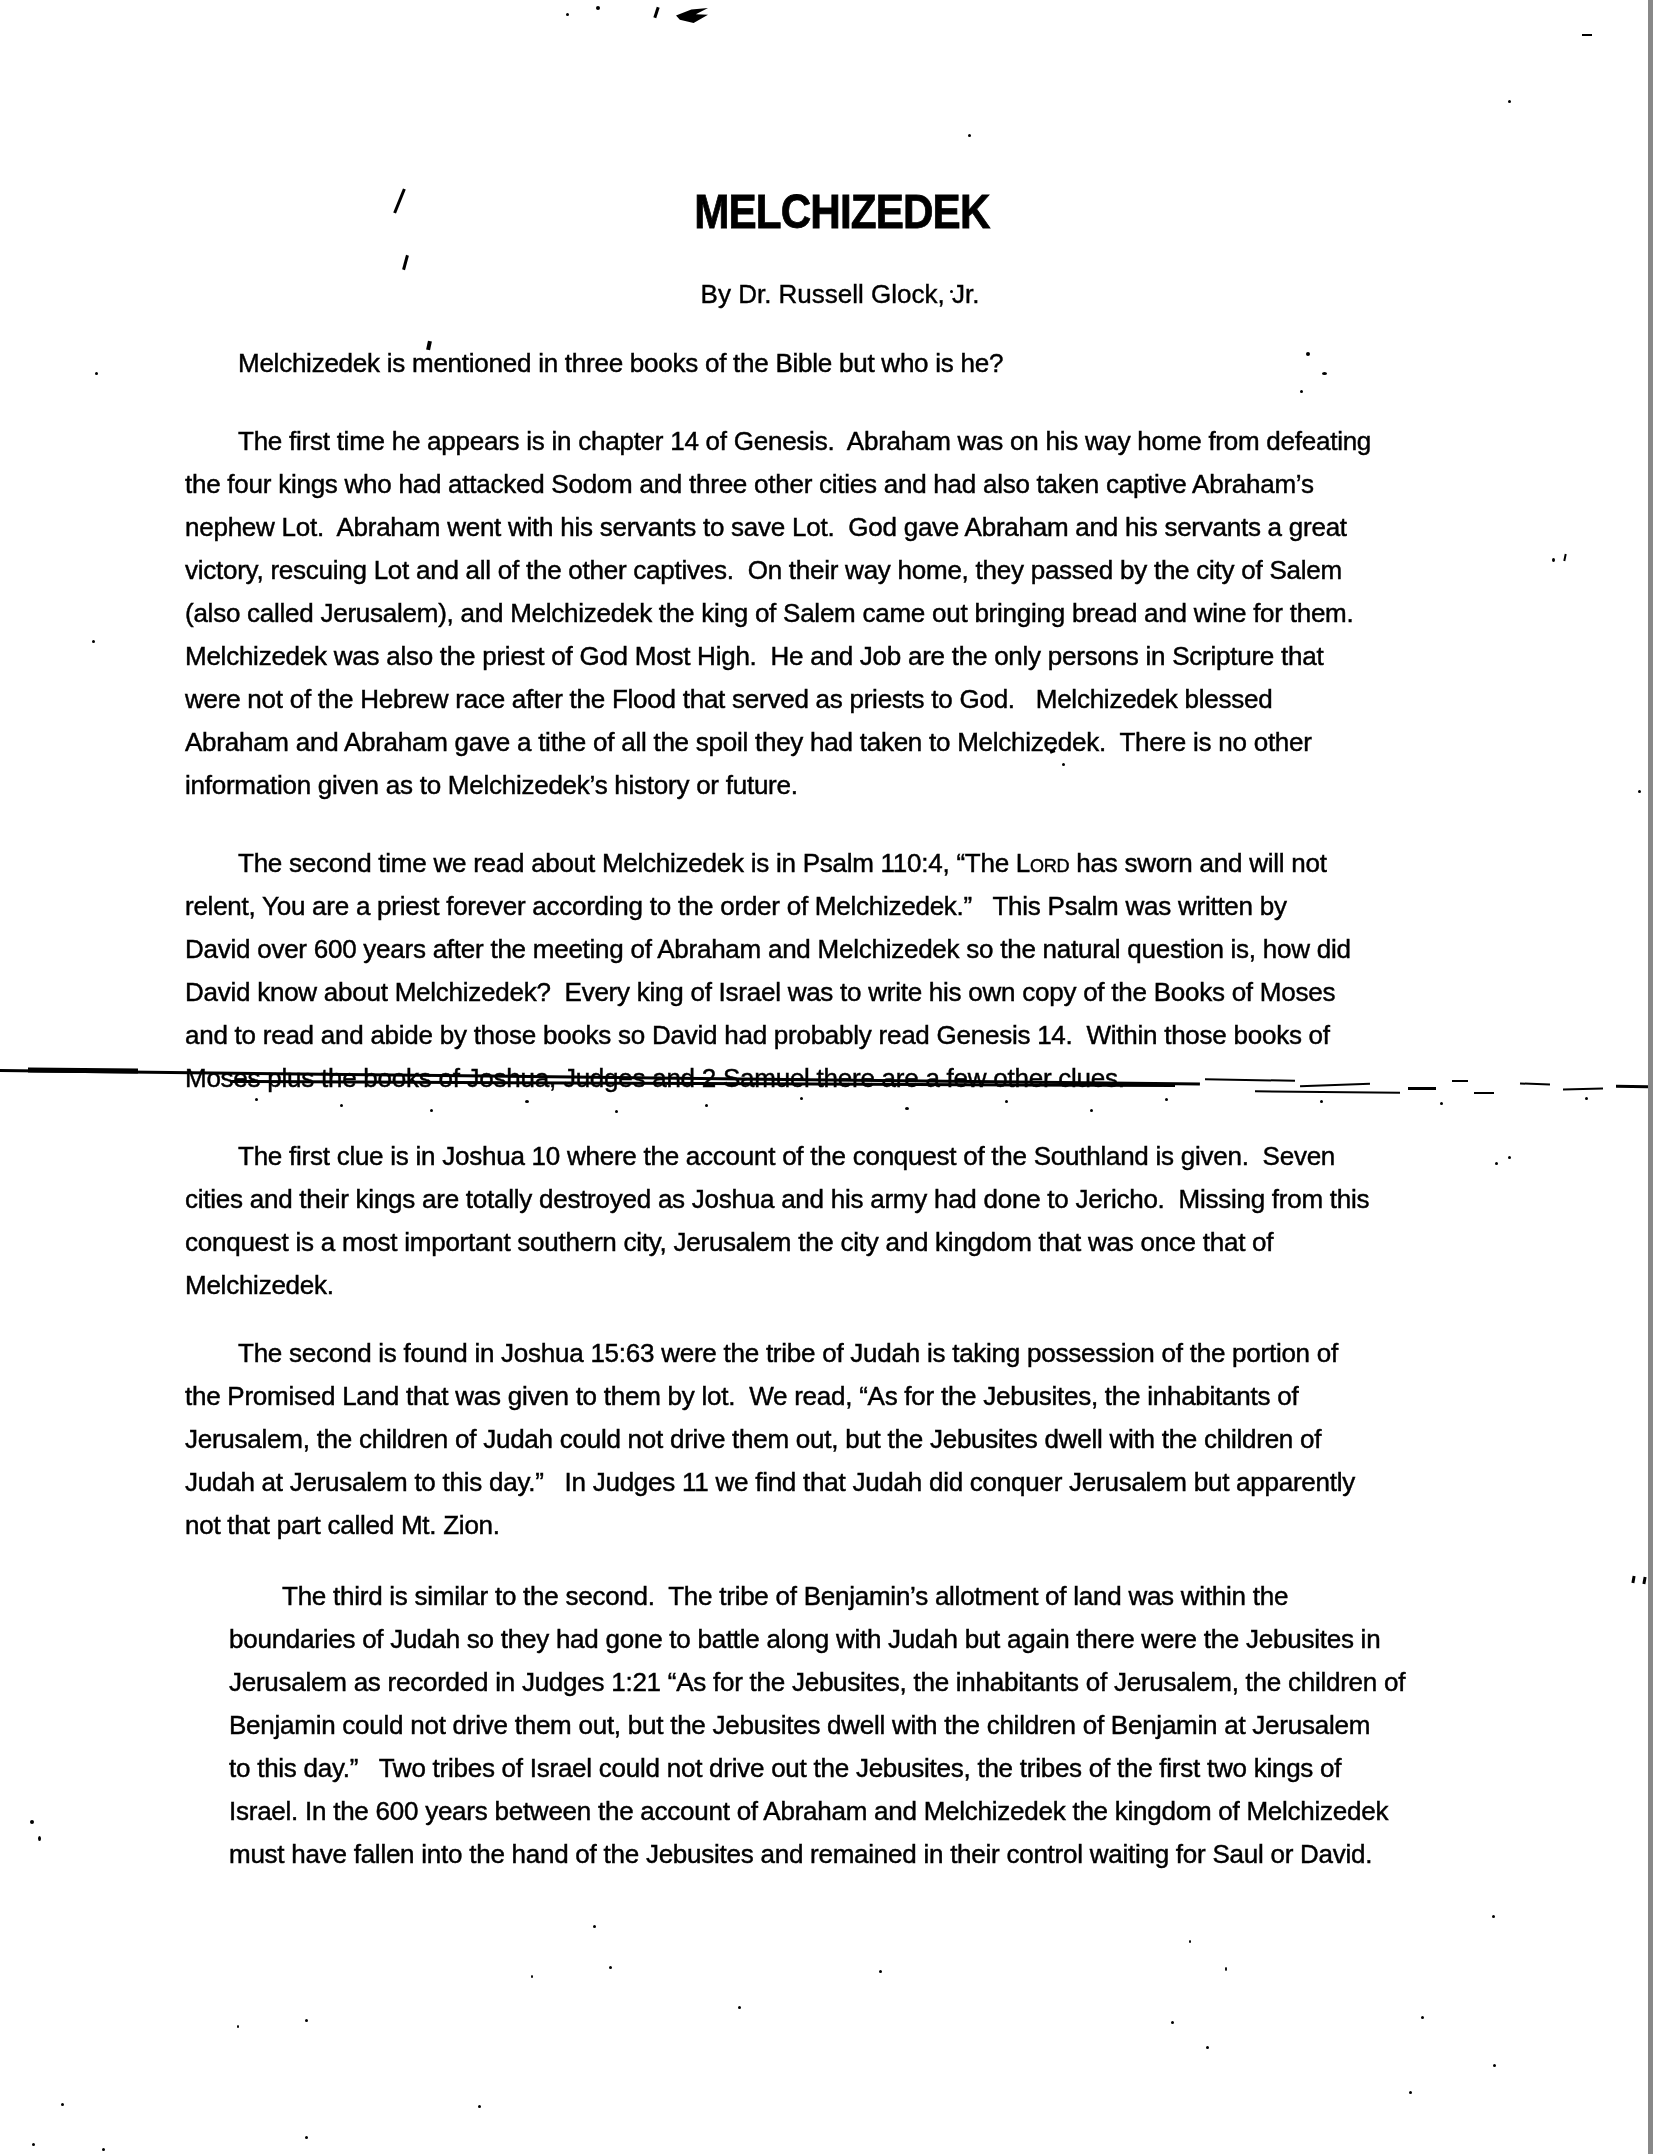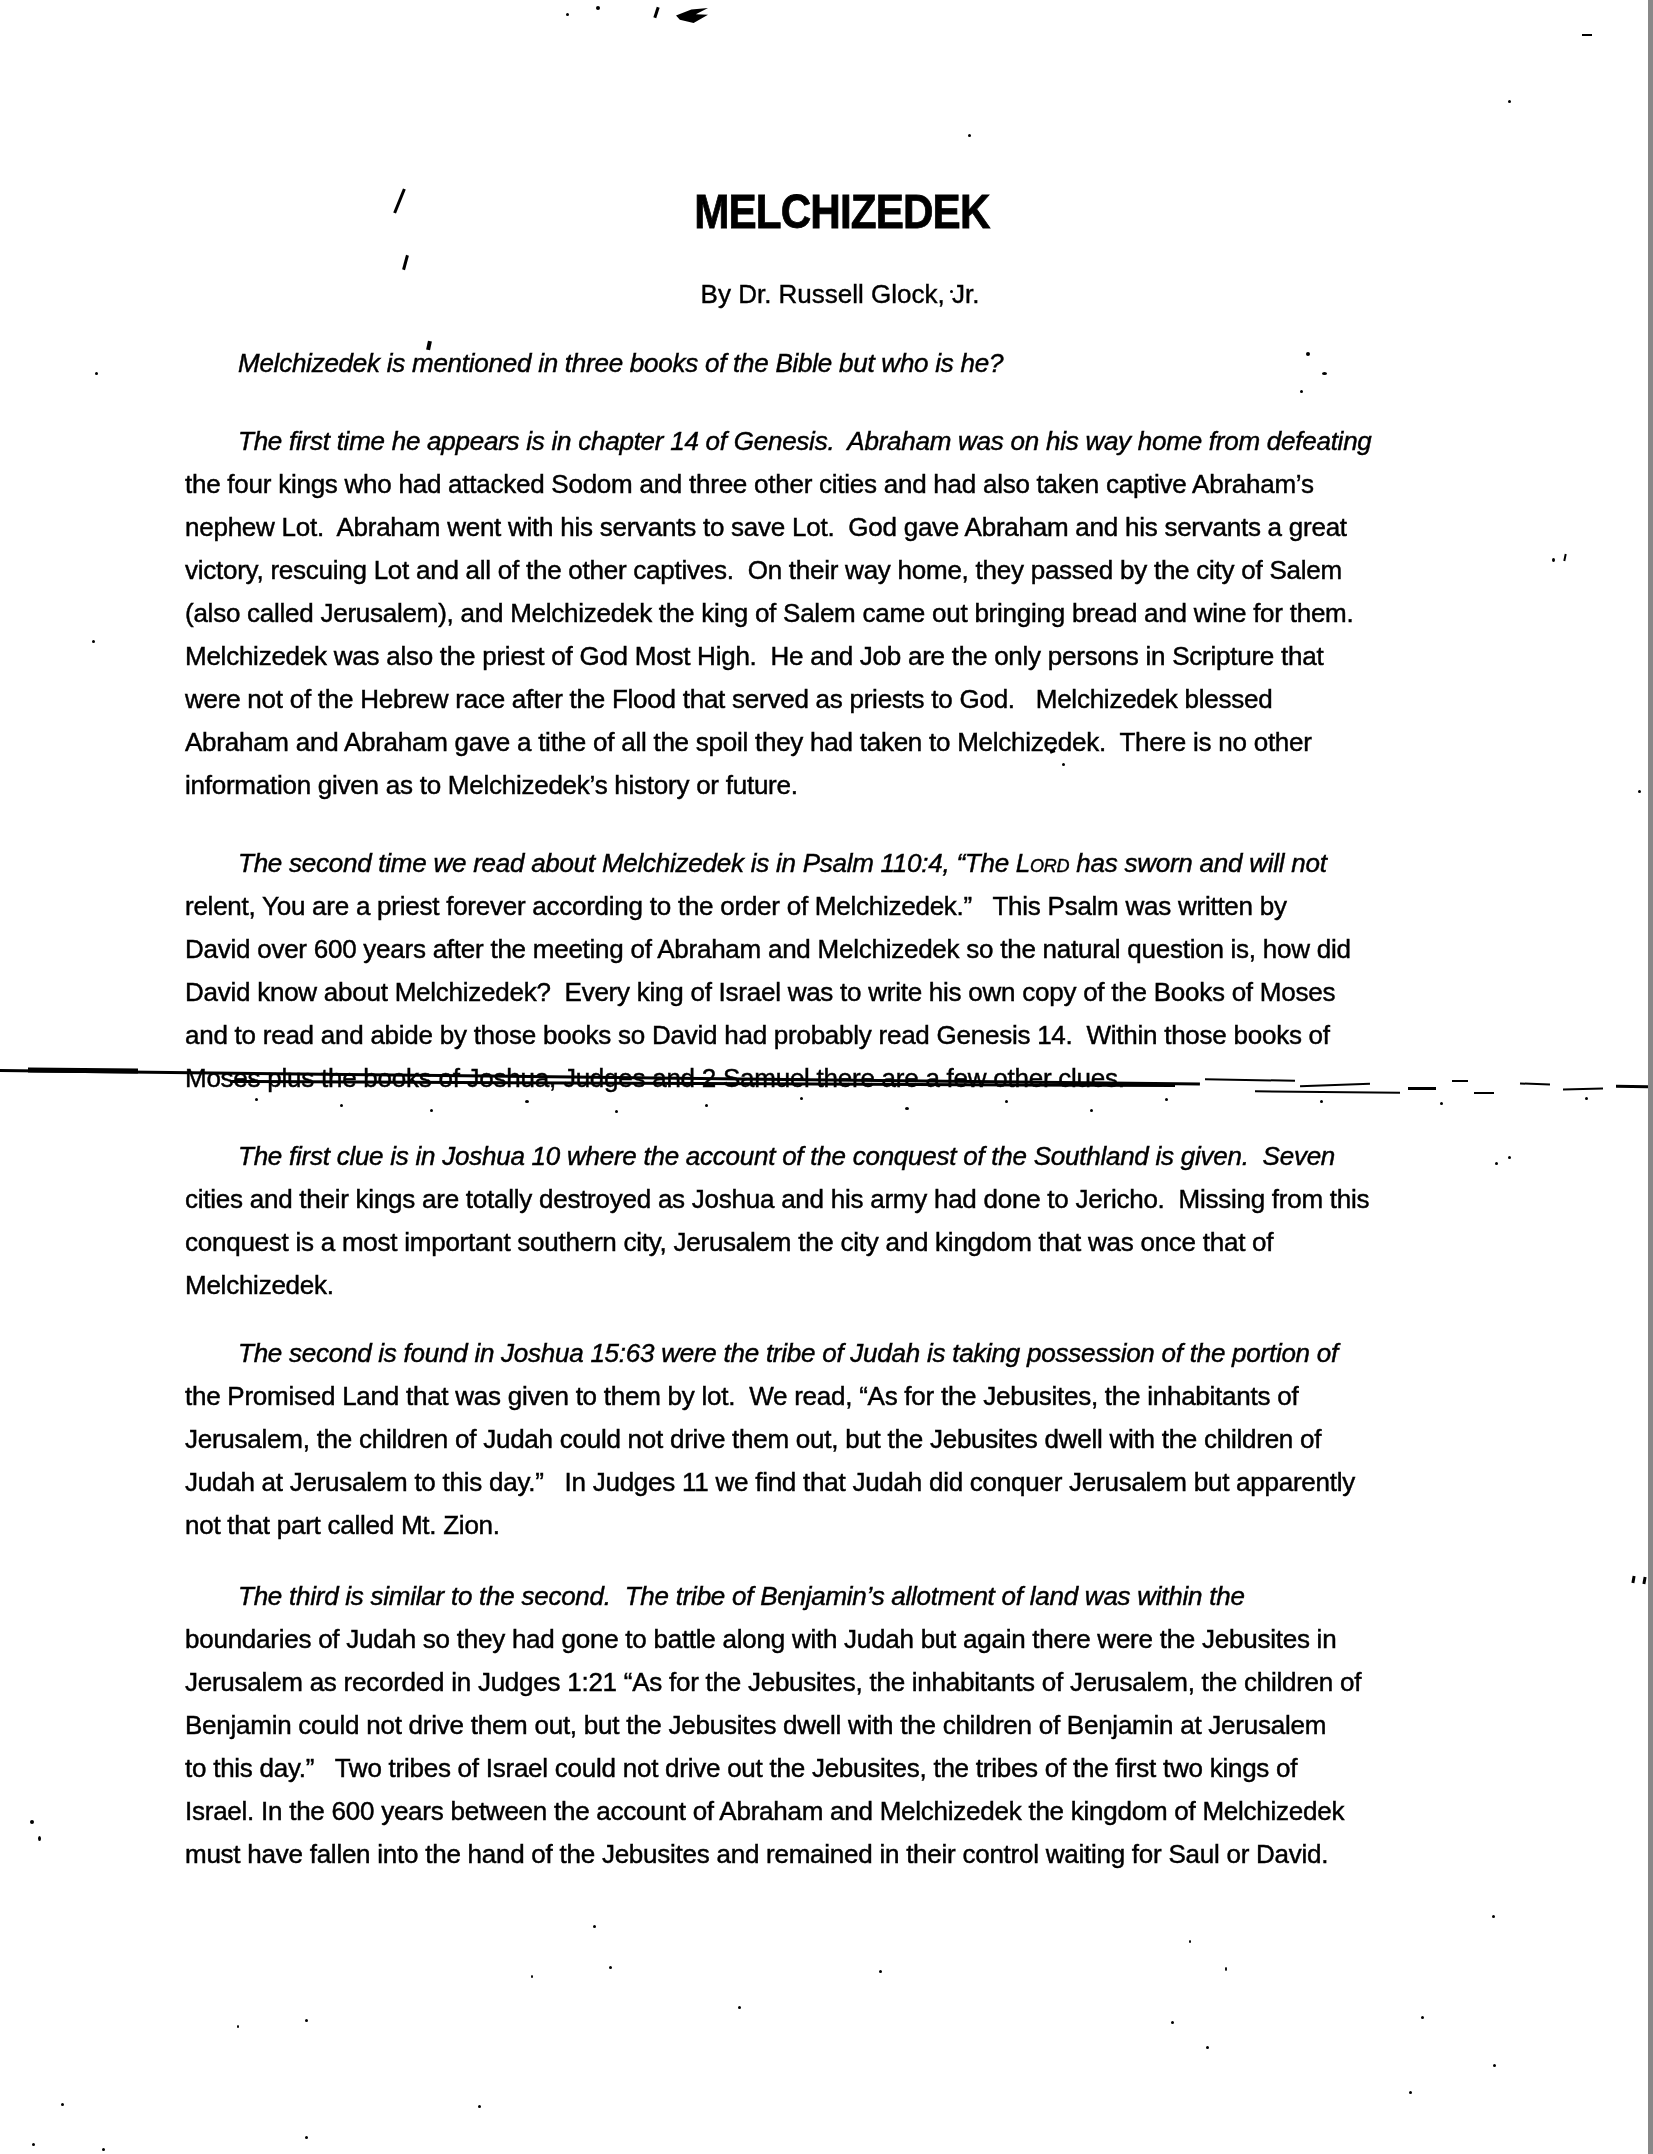--- a/index.html
+++ b/index.html
@@ -17,23 +17,23 @@
     position:absolute;top:279px;left:0;width:100%;text-align:center;
     transform:translateX(16px);font-size:26px;-webkit-text-stroke:0.4px #000;
   }
   .paras{position:absolute;left:185px;top:0;width:1430px;}
   .para{position:absolute;left:0;white-space:pre;-webkit-text-stroke:0.45px #000;}
   .para:nth-of-type(1){top:342px;}
   .para:nth-of-type(2){top:420px;}
   .para:nth-of-type(3){top:842px;}
   .para:nth-of-type(4){top:1135px;}
   .para:nth-of-type(5){top:1332px;}
-  .para:nth-of-type(6){top:1575px;}
+  .para:nth-of-type(6){top:1575px;margin-left:44px;}
   .line{height:43px;line-height:43px;font-size:26px;letter-spacing:-0.25px;}
-  .line.first{padding-left:53px;font-style:italic;}
+  .line.first{padding-left:53px;}
   .smallcaps{font-variant:small-caps;margin-top:40px;}
   .speck{position:absolute;background:#000;border-radius:50%;}
   .mark{position:absolute;background:#000;}
 </style>
 </head>
 <body>
 
 <div class="page">
 
   <div class="title-row">

